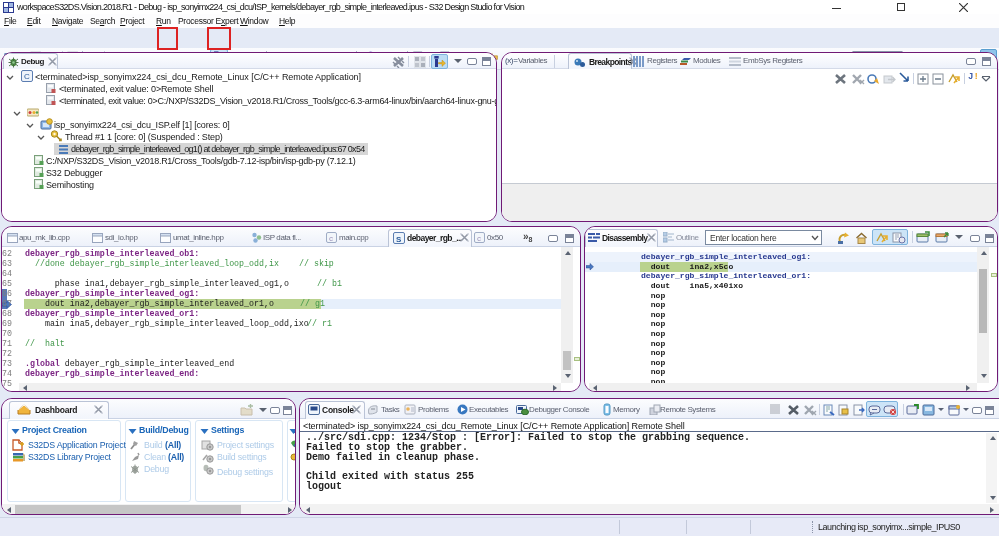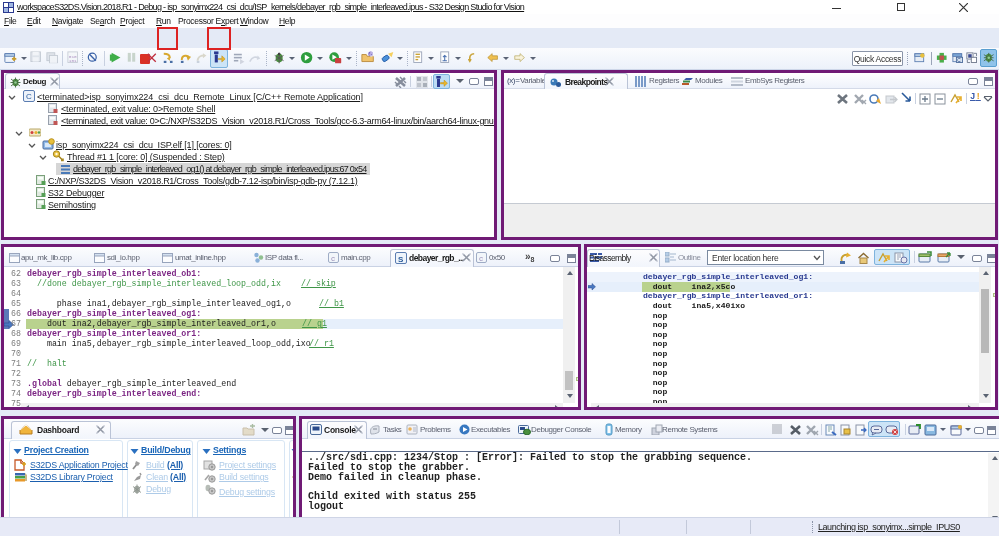--- a/index.html
+++ b/index.html
@@ -1,24 +1,24 @@
 <!DOCTYPE html>
 <html><head><meta charset="utf-8"><style>
 *{margin:0;padding:0;box-sizing:border-box;}
 html,body{width:999px;height:536px;overflow:hidden;}
 body{font-family:"Liberation Sans",sans-serif;position:relative;background:#e4eaf6;}
 .abs{position:absolute;}
-span.abs{white-space:nowrap;text-decoration:underline;}
+span.abs{white-space:nowrap;}
 
 .titlebar{left:0;top:0;width:999px;height:14px;background:#fff;font-size:9px;color:#111;}
 .menubar{left:0;top:14px;width:999px;height:14px;background:#fdfdfe;font-size:8.5px;letter-spacing:-0.3px;color:#111;}
 .menubar span{position:absolute;top:2px;}
 .toolbar{left:0;top:28px;width:999px;height:22px;background:linear-gradient(#fbfcfe,#ecf1fa);border-bottom:1px solid #cdd6e8;margin-top:20px;}
 #toolbar>svg{transform:scale(0.88);transform-origin:0 0;}
-.panel{position:absolute;background:#fff;border:3px solid #701a75;border-radius:0;overflow:hidden;margin-top:18px;}
+.panel{position:absolute;background:#fff;border:1px solid #701a75;border-radius:11px;overflow:hidden;}
 .phead{position:absolute;left:0;top:0;right:0;height:16px;background:linear-gradient(#ffffff,#eef2fb);border-bottom:1px solid #d4dae8;}
 .tab{position:absolute;top:0;height:16px;font-size:8px;letter-spacing:-0.4px;color:#5a5f6e;white-space:nowrap;}
 .tabsel{background:linear-gradient(#fdfdfe,#f2f5fc);border:1px solid #bac3d6;border-bottom:none;border-radius:3px 3px 0 0;color:#1a1a1a;font-weight:bold;}
 .ticon{position:absolute;display:inline-block;}
 .statusbar{left:0;top:517px;width:999px;height:19px;background:#e7eaf7;border-top:1px solid #cfd5e6;font-size:9px;color:#222;}
 .mono{font-family:"Liberation Mono",monospace;}
 .sep{position:absolute;width:1px;background:#c8d0e0;}
 .mini{position:absolute;width:10px;height:7px;border:1px solid #7a8398;border-radius:2px;background:#fff;}
 .maxi{position:absolute;width:9px;height:9px;border:1px solid #7a8398;background:#fff;}
 .maxi:before{content:"";display:block;height:3px;background:#7a8398;}
@@ -333,21 +333,21 @@
         <rect x="6.5" y="7" width="4" height="4" fill="#55a055"></rect>
       </svg>
   <span class="abs" style="left:44px;top:111px;letter-spacing:-0.15px">Semihosting</span>
  </div>
 </div>
 <div class="panel" id="p-break" style="left:501px;top:52px;width:497px;height:170px">
  <div class="phead"></div>
  <span class="tab" style="left:3px;top:3px;color:#3a4a6a;font-size:8px">(x)=</span>
  <span class="tab" style="left:16px;top:3px">Variables</span>
  <div class="sep" style="left:52px;top:2px;height:13px"></div>
- <div class="tab tabsel" style="left:40px;width:84px">
+ <div class="tab tabsel" style="left:66px;width:64px">
   <svg class="ticon" style="left:5px;top:4px" width="12" height="10">
         <circle cx="4" cy="4" r="3.5" fill="#3a7ab8"></circle>
         <circle cx="3" cy="3" r="1" fill="#cfe4f4"></circle>
         <circle cx="8.5" cy="6.5" r="2.5" fill="#2a5a9a"></circle>
       </svg>
   <span style="position:absolute;left:20px;top:3px;letter-spacing:-0.6px;font-size:8.5px">Breakpoints</span>
   <svg class="abs" style="left:60px;top:3px" width="9" height="9" opacity="0.75">
         <path d="M1.5 1.5 L7.5 7.5 M7.5 1.5 L1.5 7.5" stroke="#6f7787" stroke-width="1.5"></path>
         <path d="M0.5 0.5 L2 2 M7 7 L8.5 8.5 M8.5 0.5 L7 2 M2 7 L0.5 8.5" stroke="#9aa2b2" stroke-width="1.2"></path>
       </svg>
@@ -463,21 +463,21 @@
  <div class="mini" style="left:546px;top:8px"></div>
  <div class="maxi" style="left:563px;top:7px"></div>
 
  <div class="abs mono" style="left:0;top:20px;width:580px;height:146px;background:#fff;font-size:8.3px;line-height:10px;color:#1a1a1a">
   <div class="abs" style="left:22px;top:52px;width:537px;height:10px;background:#e6effb"></div>
   <div class="abs" style="left:22px;top:52px;width:297px;height:10px;background:#b9d28e"></div>
   <div class="abs" style="left:0;top:42px;width:5px;height:20px;background:#5a7ab8"></div>
   <svg class="abs" style="left:0px;top:53px" width="10" height="9">
         <path d="M0 3 L5 3 L5 0.5 L9.5 4.5 L5 8.5 L5 6 L0 6 Z" fill="#4a78c0" stroke="#2a4a90" stroke-width="0.6"></path>
       </svg>
-  <div class="abs" style="left:0;top:2px;width:17px;color:#7d7d7d;text-align:right">62<br>63<br>64<br>65<br>66<br>67<br>68<br>69<br>70<br>71<br>72<br>73<br>74<br>75</div>
+  <div class="abs" style="left:0;top:2px;width:17px;color:#7d7d7d;">62<br>63<br>64<br>65<br>66<br>67<br>68<br>69<br>70<br>71<br>72<br>73<br>74<br>75</div>
   <div class="abs" style="left:23px;top:2px;white-space:pre"><span style="color:#7b2483;font-weight:bold">debayer_rgb_simple_interleaved_ob1:</span>
 <span style="color:#3f9648">  //done debayer_rgb_simple_interleaved_loop_odd,ix</span><span class="abs" style="left:274px;color:#3f9648">// skip</span>
 
 <span>      phase ina1,debayer_rgb_simple_interleaved_og1,o</span><span class="abs" style="left:292px;color:#3f9648">// b1</span>
 <span style="color:#7b2483;font-weight:bold">debayer_rgb_simple_interleaved_og1:</span>
 <span>    dout ina2,debayer_rgb_simple_interleaved_or1,o</span><span class="abs" style="left:275px;color:#3f9648">// g1</span>
 <span style="color:#7b2483;font-weight:bold">debayer_rgb_simple_interleaved_or1:</span>
 <span>    main ina5,debayer_rgb_simple_interleaved_loop_odd,ixo</span><span class="abs" style="left:282px;color:#3f9648">// r1</span>
 
 <span style="color:#3f9648">//  halt</span>
@@ -502,21 +502,21 @@
  <div class="tab tabsel" style="left:0px;top:2px;width:73px;height:18px"></div>
  <svg class="ticon" style="left:3px;top:6px" width="12" height="10">
       <g fill="#3a5aa8">
         <rect x="0" y="0" width="7" height="2"></rect>
         <rect x="8" y="0" width="4" height="2"></rect>
         <rect x="0" y="3.5" width="4" height="2"></rect>
         <rect x="5" y="3.5" width="7" height="2"></rect>
         <rect x="0" y="7" width="9" height="2"></rect>
       </g>
     </svg>
- <span class="ticon" style="left:2px;top:6px;font-size:8.5px;letter-spacing:-0.6px;color:#1a1a1a;font-weight:normal">Disassembly</span>
+ <span class="ticon" style="left:17px;top:6px;font-size:8.5px;letter-spacing:-0.6px;color:#1a1a1a;font-weight:bold">Disassembly</span>
  <svg class="abs" style="left:62px;top:6px" width="9" height="9" opacity="0.75">
       <path d="M1.5 1.5 L7.5 7.5 M7.5 1.5 L1.5 7.5" stroke="#6f7787" stroke-width="1.5"></path>
       <path d="M0.5 0.5 L2 2 M7 7 L8.5 8.5 M8.5 0.5 L7 2 M2 7 L0.5 8.5" stroke="#9aa2b2" stroke-width="1.2"></path>
     </svg>
  <svg class="ticon" style="left:78px;top:5px" width="11" height="11" opacity="0.6">
       <rect x="0" y="0" width="4" height="4" fill="#8ab0d8" stroke="#5a80a8"></rect>
       <rect x="0" y="6" width="4" height="4" fill="#8ab0d8" stroke="#5a80a8"></rect>
       <path d="M5 2 L11 2 M5 5 L9 5 M5 8 L11 8" stroke="#9ab0c8" stroke-width="1.5"></path>
     </svg>
  <span class="tab" style="left:91px;top:6px;color:#8a8f9e">Outline</span>
@@ -785,20 +785,21 @@
  <div class="dns" style="left:638px;top:9px"></div>
  <svg class="ticon" style="left:648px;top:5px" width="13" height="12">
       <rect x="1" y="2" width="10" height="9" rx="1" fill="#f8fafc" stroke="#5a6a9a"></rect>
       <rect x="1" y="2" width="10" height="3" fill="#b8cfe8" stroke="#5a6a9a"></rect>
       <circle cx="10" cy="3" r="2" fill="#e8b030"></circle>
     </svg>
  <div class="dns" style="left:663px;top:9px"></div>
  <div class="mini" style="left:672px;top:8px"></div>
  <div class="maxi" style="left:685px;top:7px"></div>
  <div class="abs" style="left:0;top:20px;width:699px;height:97px;background:#fff">
+  <span class="abs" style="left:3px;top:2px;font-size:9px;letter-spacing:-0.08px;color:#111">&lt;terminated&gt; isp_sonyimx224_csi_dcu_Remote_Linux [C/C++ Remote Application] Remote Shell</span>
   <div class="abs" style="left:0;top:12px;width:699px;height:1px;background:#5a6a8a"></div>
   <div class="abs mono" style="left:6px;top:14px;font-size:10px;font-weight:bold;line-height:9.75px;color:#222;white-space:pre">../src/sdi.cpp: 1234/Stop : [Error]: Failed to stop the grabbing sequence.
 Failed to stop the grabber.
 Demo failed in cleanup phase.
 
 Child exited with status 255
 logout</div>
   <div class="scroll-v" style="left:686px;top:14px;width:11px;height:70px;background:#f4f4f4"></div>
   <div class="tri-u" style="left:690.0px;top:17.0px"></div>
   <div class="tri-d" style="left:690.0px;top:77.0px"></div>

